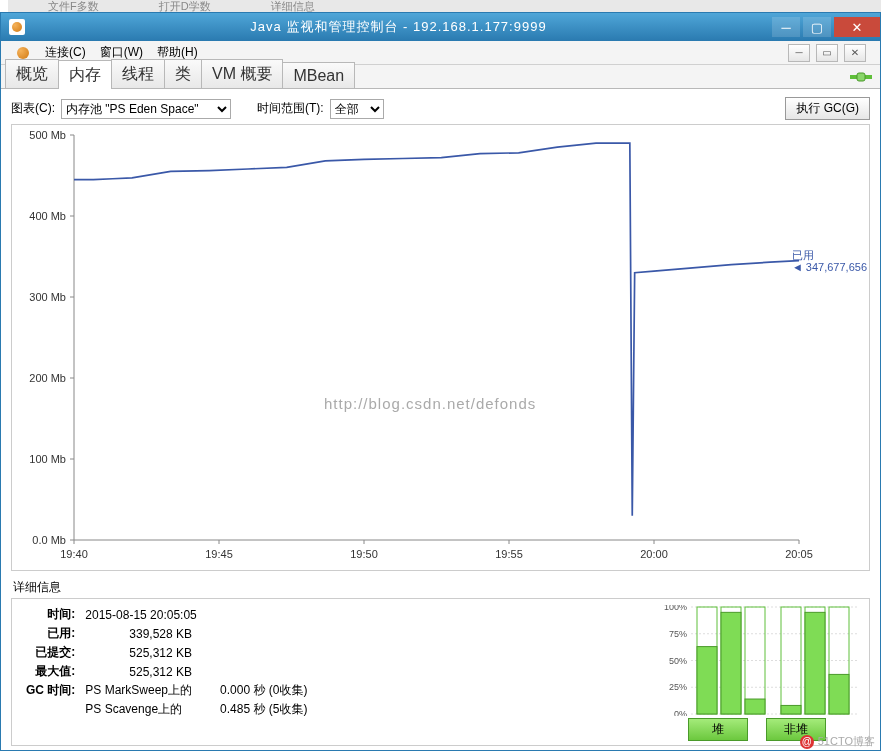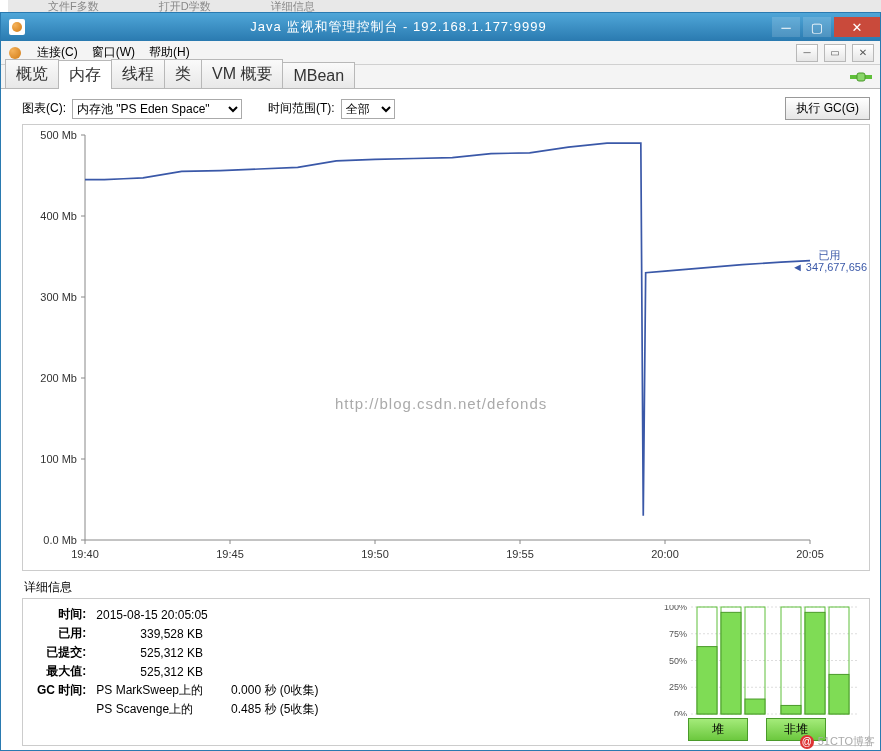--- a/index.html
+++ b/index.html
@@ -76,21 +76,21 @@
     background: #c94a3b;
     margin-right: 0;
   }
 
   .menubar {
     height: 24px;
     background: #f4f4f4;
     border-bottom: 1px solid #d0d0d0;
     display: flex;
     align-items: center;
-    padding: 0 6px;
+    padding: 0 14px;
     gap: 14px;
   }
   .menubar .menu-icon {
     width: 16px; height: 16px;
     position: relative;
     display: inline-block;
   }
   .menubar .menu-icon::after {
     content: "";
     position: absolute;
@@ -137,21 +137,21 @@
     top: 1px;
   }
   .tabstrip .right-icon {
     position: absolute;
     right: 8px; top: 4px;
     width: 22px; height: 16px;
   }
 
   .content {
     flex: 1;
-    padding: 8px 10px 4px 21px;
+    padding: 8px 10px 4px 10px;
     display: flex;
     flex-direction: column;
     overflow: hidden;
   }
 
   .chart-controls {
     display: flex;
     align-items: center;
     gap: 6px;
     margin-bottom: 4px;
@@ -179,21 +179,21 @@
     position: relative;
     margin-bottom: 6px;
   }
   .chart-area svg { position: absolute; top: 0; left: 0; }
   .chart-used-label {
     position: absolute;
     right: 2px;
     top: 132px;
     font-size: 11px;
     color: #3a58a8;
-    text-align: center;
+    text-align: left;
     line-height: 1.15;
   }
 
   .details-header {
     font-size: 12px;
     margin: 2px 0 2px 2px;
   }
   .details-box {
     border: 1px solid #ccc;
     background: #fff;

